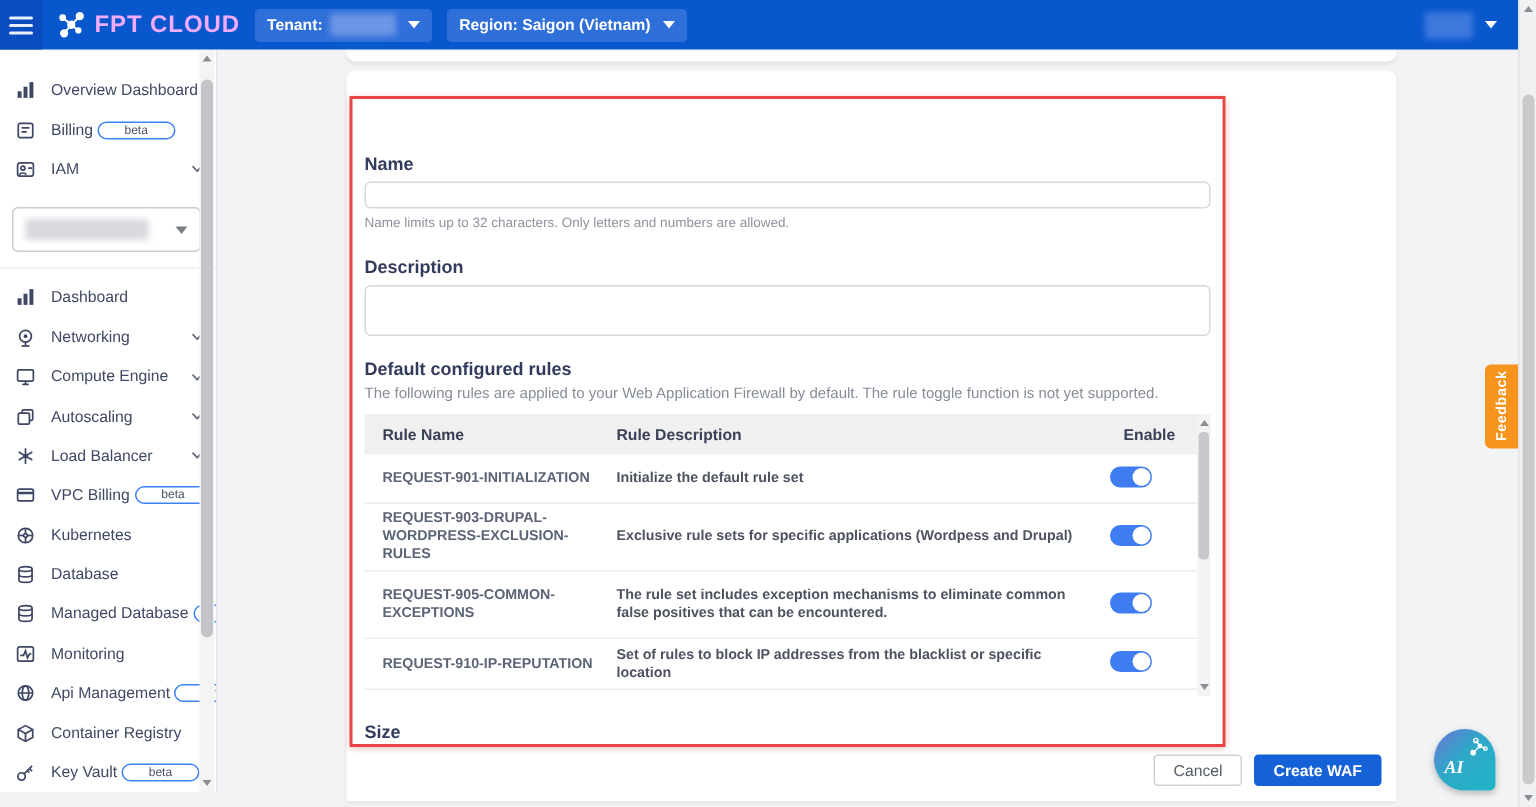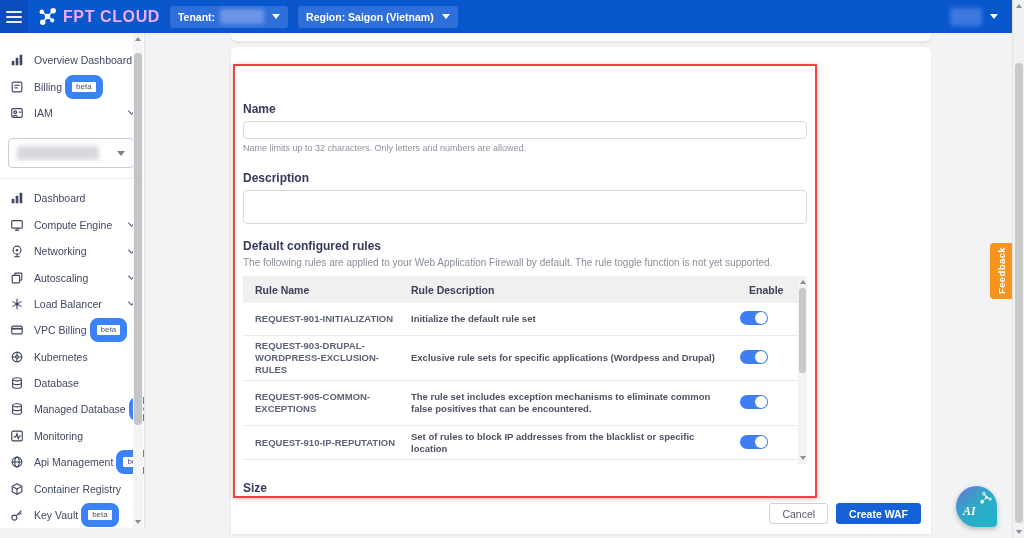--- a/index.html
+++ b/index.html
@@ -19,21 +19,21 @@
   .hdr-right { margin-left:auto; display:flex; align-items:center; margin-right:14px; }
   .hdr-account-chip { width:32px; height:18px; border-radius:2px; background:#3d78dd; filter:blur(2px); }
 
   
   .sidebar { position:absolute; left:0; top:33px; width:145px; bottom:10px; background:#ffffff; border-right:1px solid #e4e6e9; overflow:hidden; z-index:20; }
   .sb-list-top { padding-top:14px; }
   .sb-item { height:26.4px; display:flex; align-items:center; padding:0 8px 0 10px; cursor:pointer; color:#3f4864; font-size:10.5px; font-weight:500; }
   .sb-item .sb-ico { width:15px; height:15px; margin-right:9px; flex:0 0 15px; display:flex; align-items:center; }
   .sb-item .sb-ico svg { width:14px; height:14px; }
   .sb-label { white-space:nowrap; }
-  .beta-badge { font-size:8px; color:#4a5168; border:7px solid #3b82f6; border-radius:8px; padding:0px 4px; margin-left:3px; line-height:10px; background:#fff; }
+  .beta-badge { font-size:8px; color:#4a5168; border:1px solid #3b82f6; border-radius:8px; padding:0px 17px; margin-left:3px; line-height:10px; background:#fff; }
   .sb-chev { margin-left:auto; display:flex; }
   .sb-chev svg { width:9px; height:9px; }
   .sb-select { margin:12px 10px 0 8px; height:30px; border:1px solid #c9ccd3; border-radius:4px; background:#fff; display:flex; align-items:center; padding:0 8px; cursor:pointer; }
   .sb-select .blur-chip { width:82px; height:14px; background:#d7d9dd; filter:blur(2px); border-radius:2px; }
   .sb-select .sel-caret { margin-left:auto; width:0; height:0; border-left:4px solid transparent; border-right:4px solid transparent; border-top:5px solid #7a7f8a; }
   .sb-divider { height:1px; background:#ebedf0; margin-top:10px; }
   .sb-list-main { padding-top:6px; }
 
   
   .sb-scrollbar { position:absolute; right:1px; top:0; bottom:0; width:10px; background:#f4f4f5; }
@@ -201,42 +201,42 @@
                 <rect x="6.5" y="5.5" width="3" height="8.5"></rect>
                 <rect x="11" y="2" width="3" height="12"></rect>
               </g>
             </svg>
           </span>
           <span class="sb-label">Dashboard</span>
         </div>
         <div class="sb-item">
           <span class="sb-ico">
             <svg viewBox="0 0 16 16">
-              <rect x="2" y="3" width="12" height="8.5" rx="1" fill="none" stroke="#3d4663" stroke-width="1.3"></rect>
-              <line x1="5.5" y1="14" x2="10.5" y2="14" fill="none" stroke="#3d4663" stroke-width="1.3"></line>
-              <line x1="8" y1="11.5" x2="8" y2="14" fill="none" stroke="#3d4663" stroke-width="1.3"></line>
-            </svg>
-          </span>
-          <span class="sb-label">Compute Engine</span>
-          <span class="sb-chev">
-            <svg viewBox="0 0 10 10">
-              <polyline points="1.5,3 5,6.8 8.5,3" fill="none" stroke="#6b7280" stroke-width="1.4"></polyline>
-            </svg>
-          </span>
-        </div>
-        <div class="sb-item">
-          <span class="sb-ico">
-            <svg viewBox="0 0 16 16">
               <circle cx="8" cy="7" r="4.5" fill="none" stroke="#3d4663" stroke-width="1.3"></circle>
               <circle cx="8" cy="7" r="1.4" fill="#3d4663"></circle>
               <line x1="8" y1="11.5" x2="8" y2="14.5" fill="none" stroke="#3d4663" stroke-width="1.3"></line>
               <line x1="5" y1="14.5" x2="11" y2="14.5" fill="none" stroke="#3d4663" stroke-width="1.3"></line>
             </svg>
           </span>
           <span class="sb-label">Networking</span>
+          <span class="sb-chev">
+            <svg viewBox="0 0 10 10">
+              <polyline points="1.5,3 5,6.8 8.5,3" fill="none" stroke="#6b7280" stroke-width="1.4"></polyline>
+            </svg>
+          </span>
+        </div>
+        <div class="sb-item">
+          <span class="sb-ico">
+            <svg viewBox="0 0 16 16">
+              <rect x="2" y="3" width="12" height="8.5" rx="1" fill="none" stroke="#3d4663" stroke-width="1.3"></rect>
+              <line x1="5.5" y1="14" x2="10.5" y2="14" fill="none" stroke="#3d4663" stroke-width="1.3"></line>
+              <line x1="8" y1="11.5" x2="8" y2="14" fill="none" stroke="#3d4663" stroke-width="1.3"></line>
+            </svg>
+          </span>
+          <span class="sb-label">Compute Engine</span>
           <span class="sb-chev">
             <svg viewBox="0 0 10 10">
               <polyline points="1.5,3 5,6.8 8.5,3" fill="none" stroke="#6b7280" stroke-width="1.4"></polyline>
             </svg>
           </span>
         </div>
         <div class="sb-item">
           <span class="sb-ico">
             <svg viewBox="0 0 16 16">
               <rect x="2.5" y="5" width="8.5" height="8.5" rx="1" fill="none" stroke="#3d4663" stroke-width="1.3"></rect>

